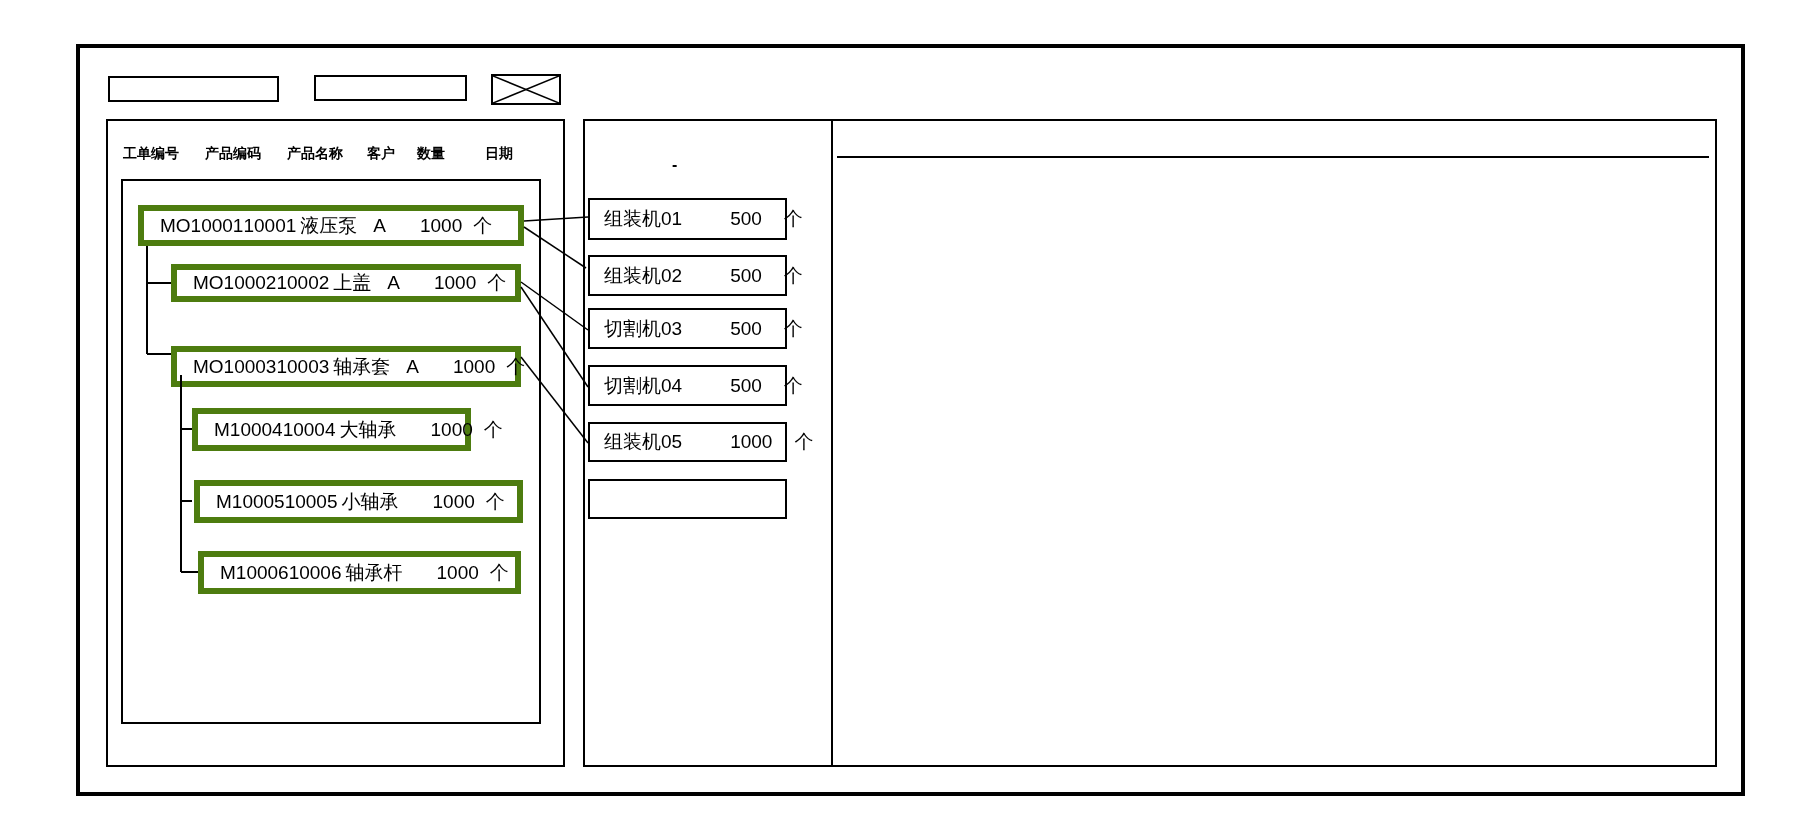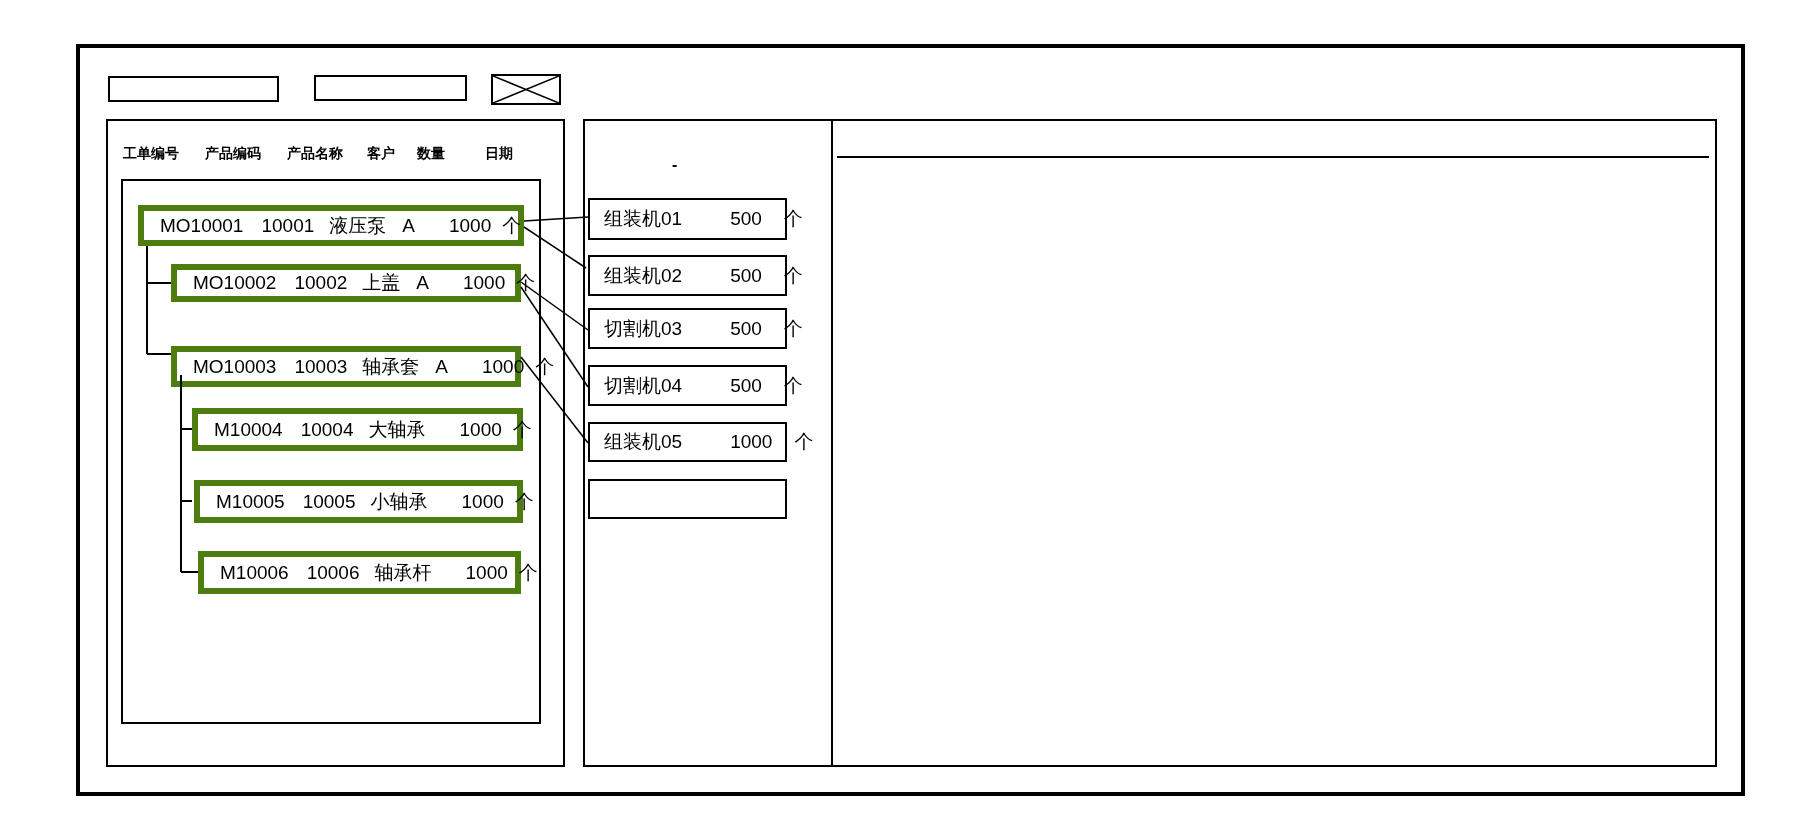--- a/index.html
+++ b/index.html
@@ -16,22 +16,22 @@
   .xbox svg{display:block;width:100%;height:100%;}
   .panel{position:absolute;border:2px solid #000;background:#fff;}
   .orders-panel{left:106px;top:119px;width:459px;height:648px;}
   .machines-panel{left:583px;top:119px;width:250px;height:648px;}
   .detail-panel{left:831px;top:119px;width:886px;height:648px;}
   .inner-container{position:absolute;left:121px;top:179px;width:420px;height:545px;border:2px solid #000;background:#fff;}
   .col-header{position:absolute;top:145px;font-size:14px;font-weight:bold;white-space:nowrap;}
   .wo-box{position:absolute;border:6px solid #4d7c0f;background:#fff;display:flex;align-items:center;
           padding-left:16px;font-size:19px;white-space:nowrap;}
   .wo-box .f{display:inline-block;}
-  .f-code{margin-left:18px;}
-  .f-name{margin-left:15px;}
+  .f-code{}
+  .f-name{margin-left:4px;}
   .f-cust{margin-left:16px;}
   .f-qty{margin-left:34px;}
   .f-unit{margin-left:11px;}
   .machine-box{position:absolute;left:588px;width:199px;border:2px solid #000;background:#fff;
           display:flex;align-items:center;padding-left:14px;font-size:19px;white-space:nowrap;}
   .m-qty{margin-left:48px;}
   .m-unit{margin-left:22px;}
   .overlay{position:absolute;left:0;top:0;width:1819px;height:833px;pointer-events:none;}
   .divider{position:absolute;left:837px;top:156px;width:872px;height:0;border-top:2px solid #000;}
   .mark{position:absolute;left:672px;top:156px;font-size:16px;font-weight:bold;}
@@ -78,21 +78,21 @@
     <span class="f f-unit">个</span>
   </div>
   <div class="wo-box" style="left:171px;top:346px;width:350px;height:41px">
     <span class="f">MO10003</span>
     <span class="f f-code">10003</span>
     <span class="f f-name">轴承套</span>
     <span class="f f-cust">A</span>
     <span class="f f-qty">1000</span>
     <span class="f f-unit">个</span>
   </div>
-  <div class="wo-box" style="left:192px;top:408px;width:331px;height:43px">
+  <div class="wo-box" style="left:192px;top:408px;width:279px;height:43px">
     <span class="f">M10004</span>
     <span class="f f-code">10004</span>
     <span class="f f-name">大轴承</span>
 
     <span class="f f-qty">1000</span>
     <span class="f f-unit">个</span>
   </div>
   <div class="wo-box" style="left:194px;top:480px;width:329px;height:43px">
     <span class="f">M10005</span>
     <span class="f f-code">10005</span>

